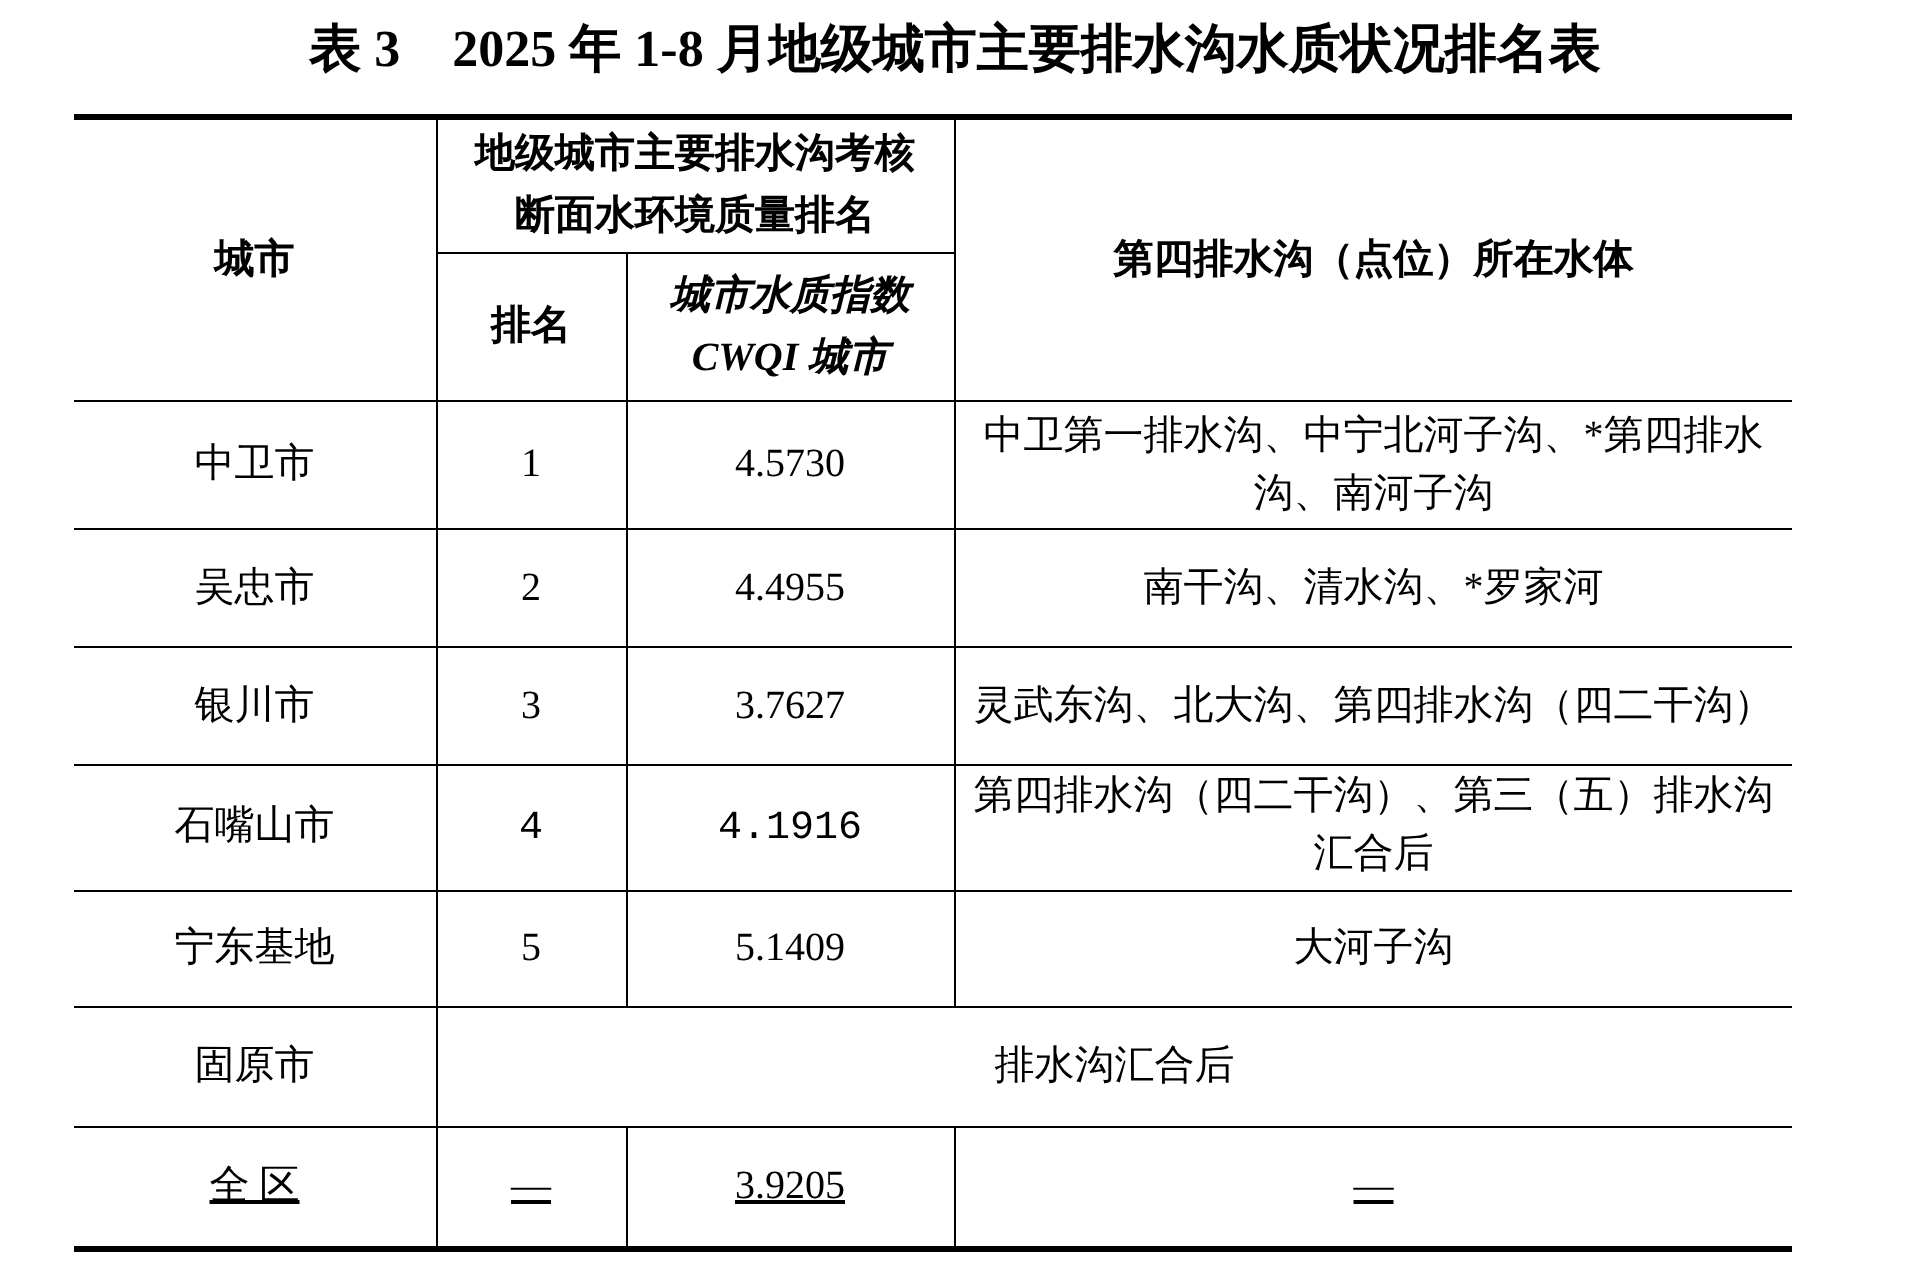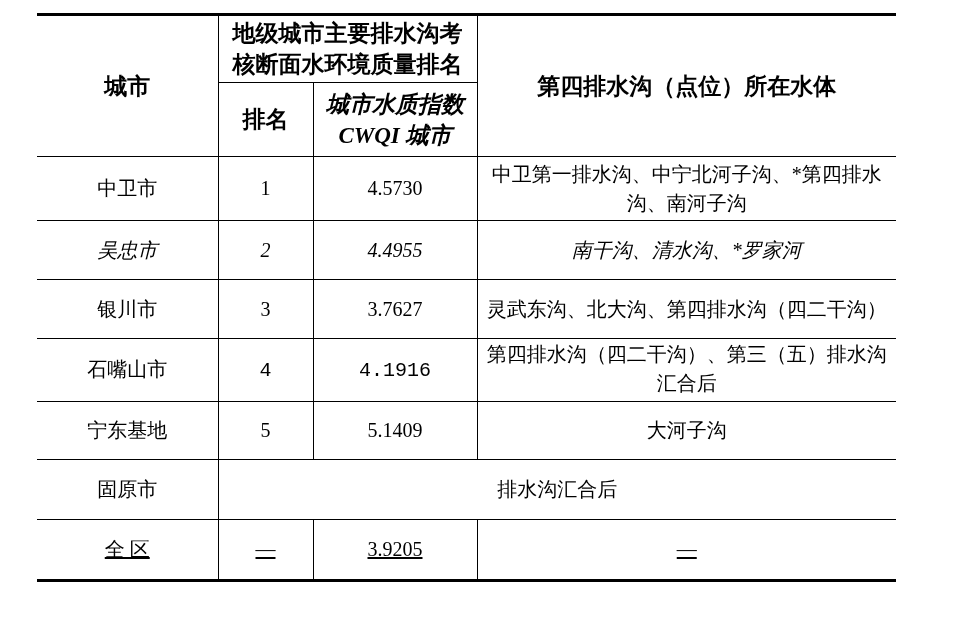--- a/index.html
+++ b/index.html
@@ -44,26 +44,26 @@
     border: 1px solid #000000;
     text-align: center;
     vertical-align: middle;
     padding: 2px 6px;
     font-size: 20px;
     line-height: 29px;
     font-weight: normal;
   }
   thead th {
     font-weight: bold;
-    font-size: 23px;
+    font-size: 20px;
   }
   tr.hr1 { height: 62px; }
   tr.hr2 { height: 74px; }
   tr.r1  { height: 64px; }
-  tr.r2  { height: 59px; font-style: italic; }
+  tr.r2  { height: 59px; }
   tr.r3  { height: 59px; }
   tr.r4  { height: 61px; font-family: Liberation Mono, monospace; }
   tr.r5  { height: 58px; }
   tr.r6  { height: 60px; }
   tr.r7  { height: 61px; text-decoration: underline; }
   .wrap-narrow {
     display: inline-block;
     max-width: 235px;
     line-height: 31px;
   }
@@ -72,20 +72,21 @@
     max-width: 165px;
     line-height: 31px;
     font-style: italic;
   }
 </style>
 </head>
 <body>
 
 <div class="page">
 
+  <div class="title">表 3　2025 年 1-8 月地级城市主要排水沟水质状况排名表</div>
 
   <table class="ranking">
     <colgroup>
       <col class="c1">
         <col class="c2">
         <col class="c3">
         <col class="c4">
     </colgroup>
     <thead>
       <tr class="hr1">

